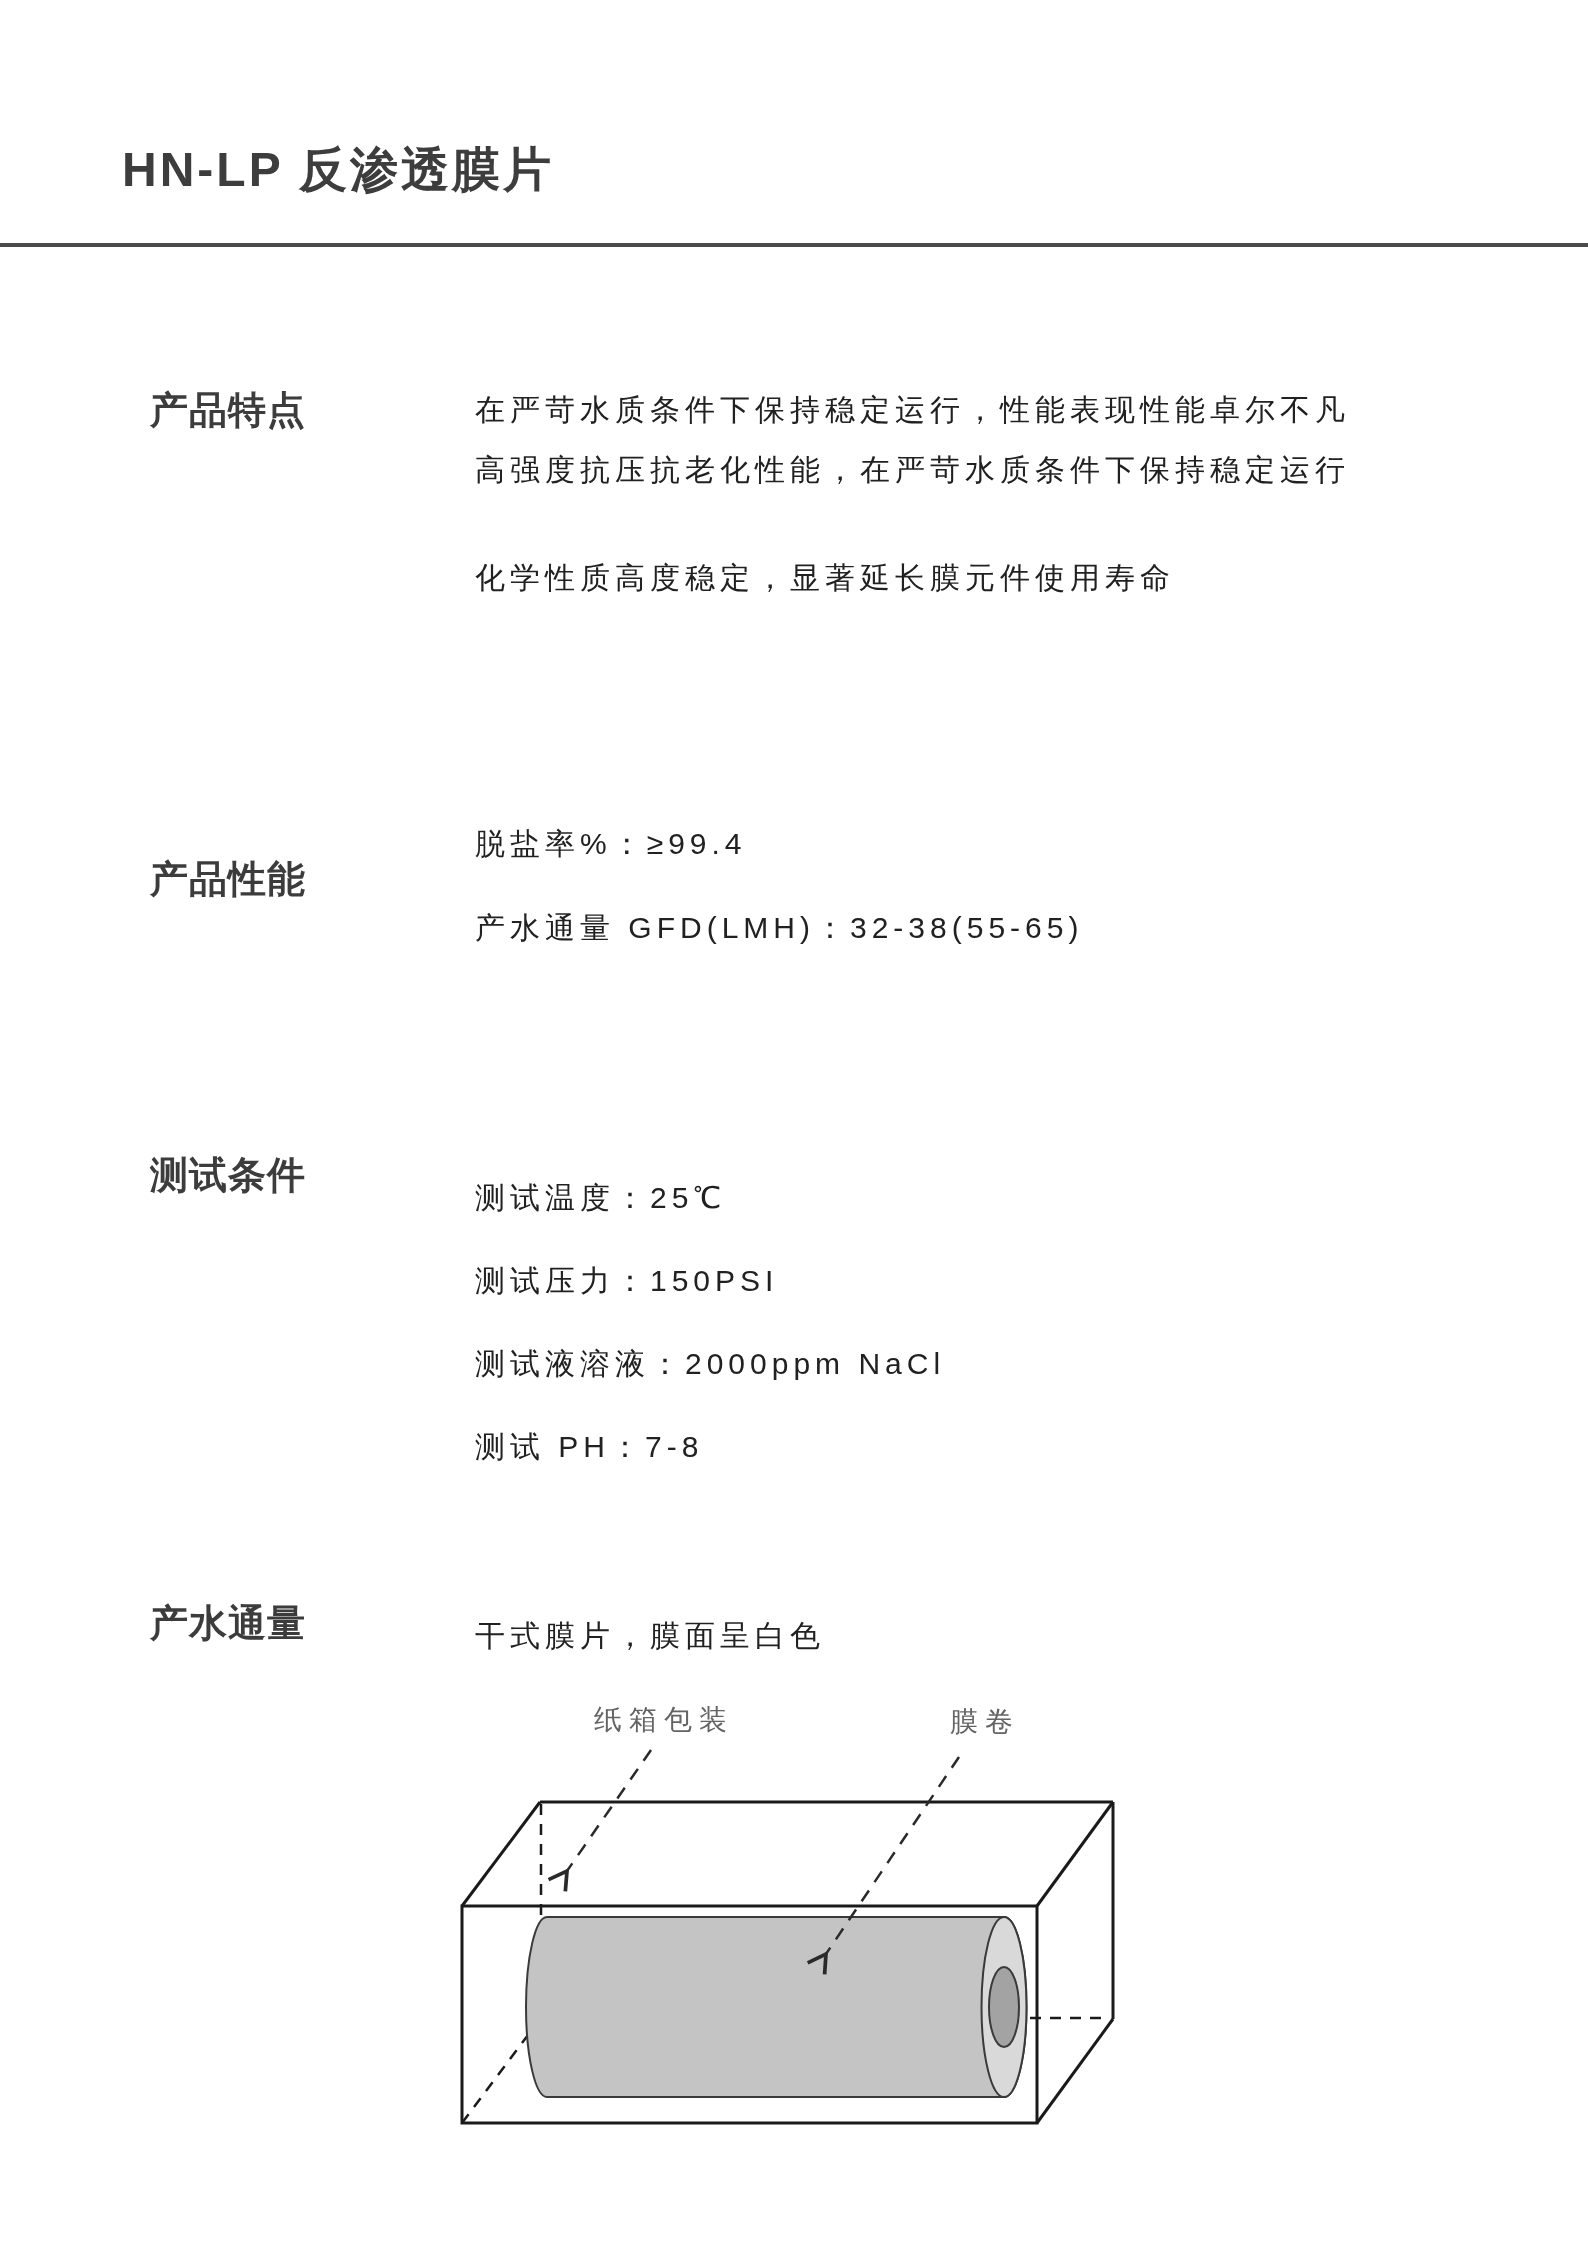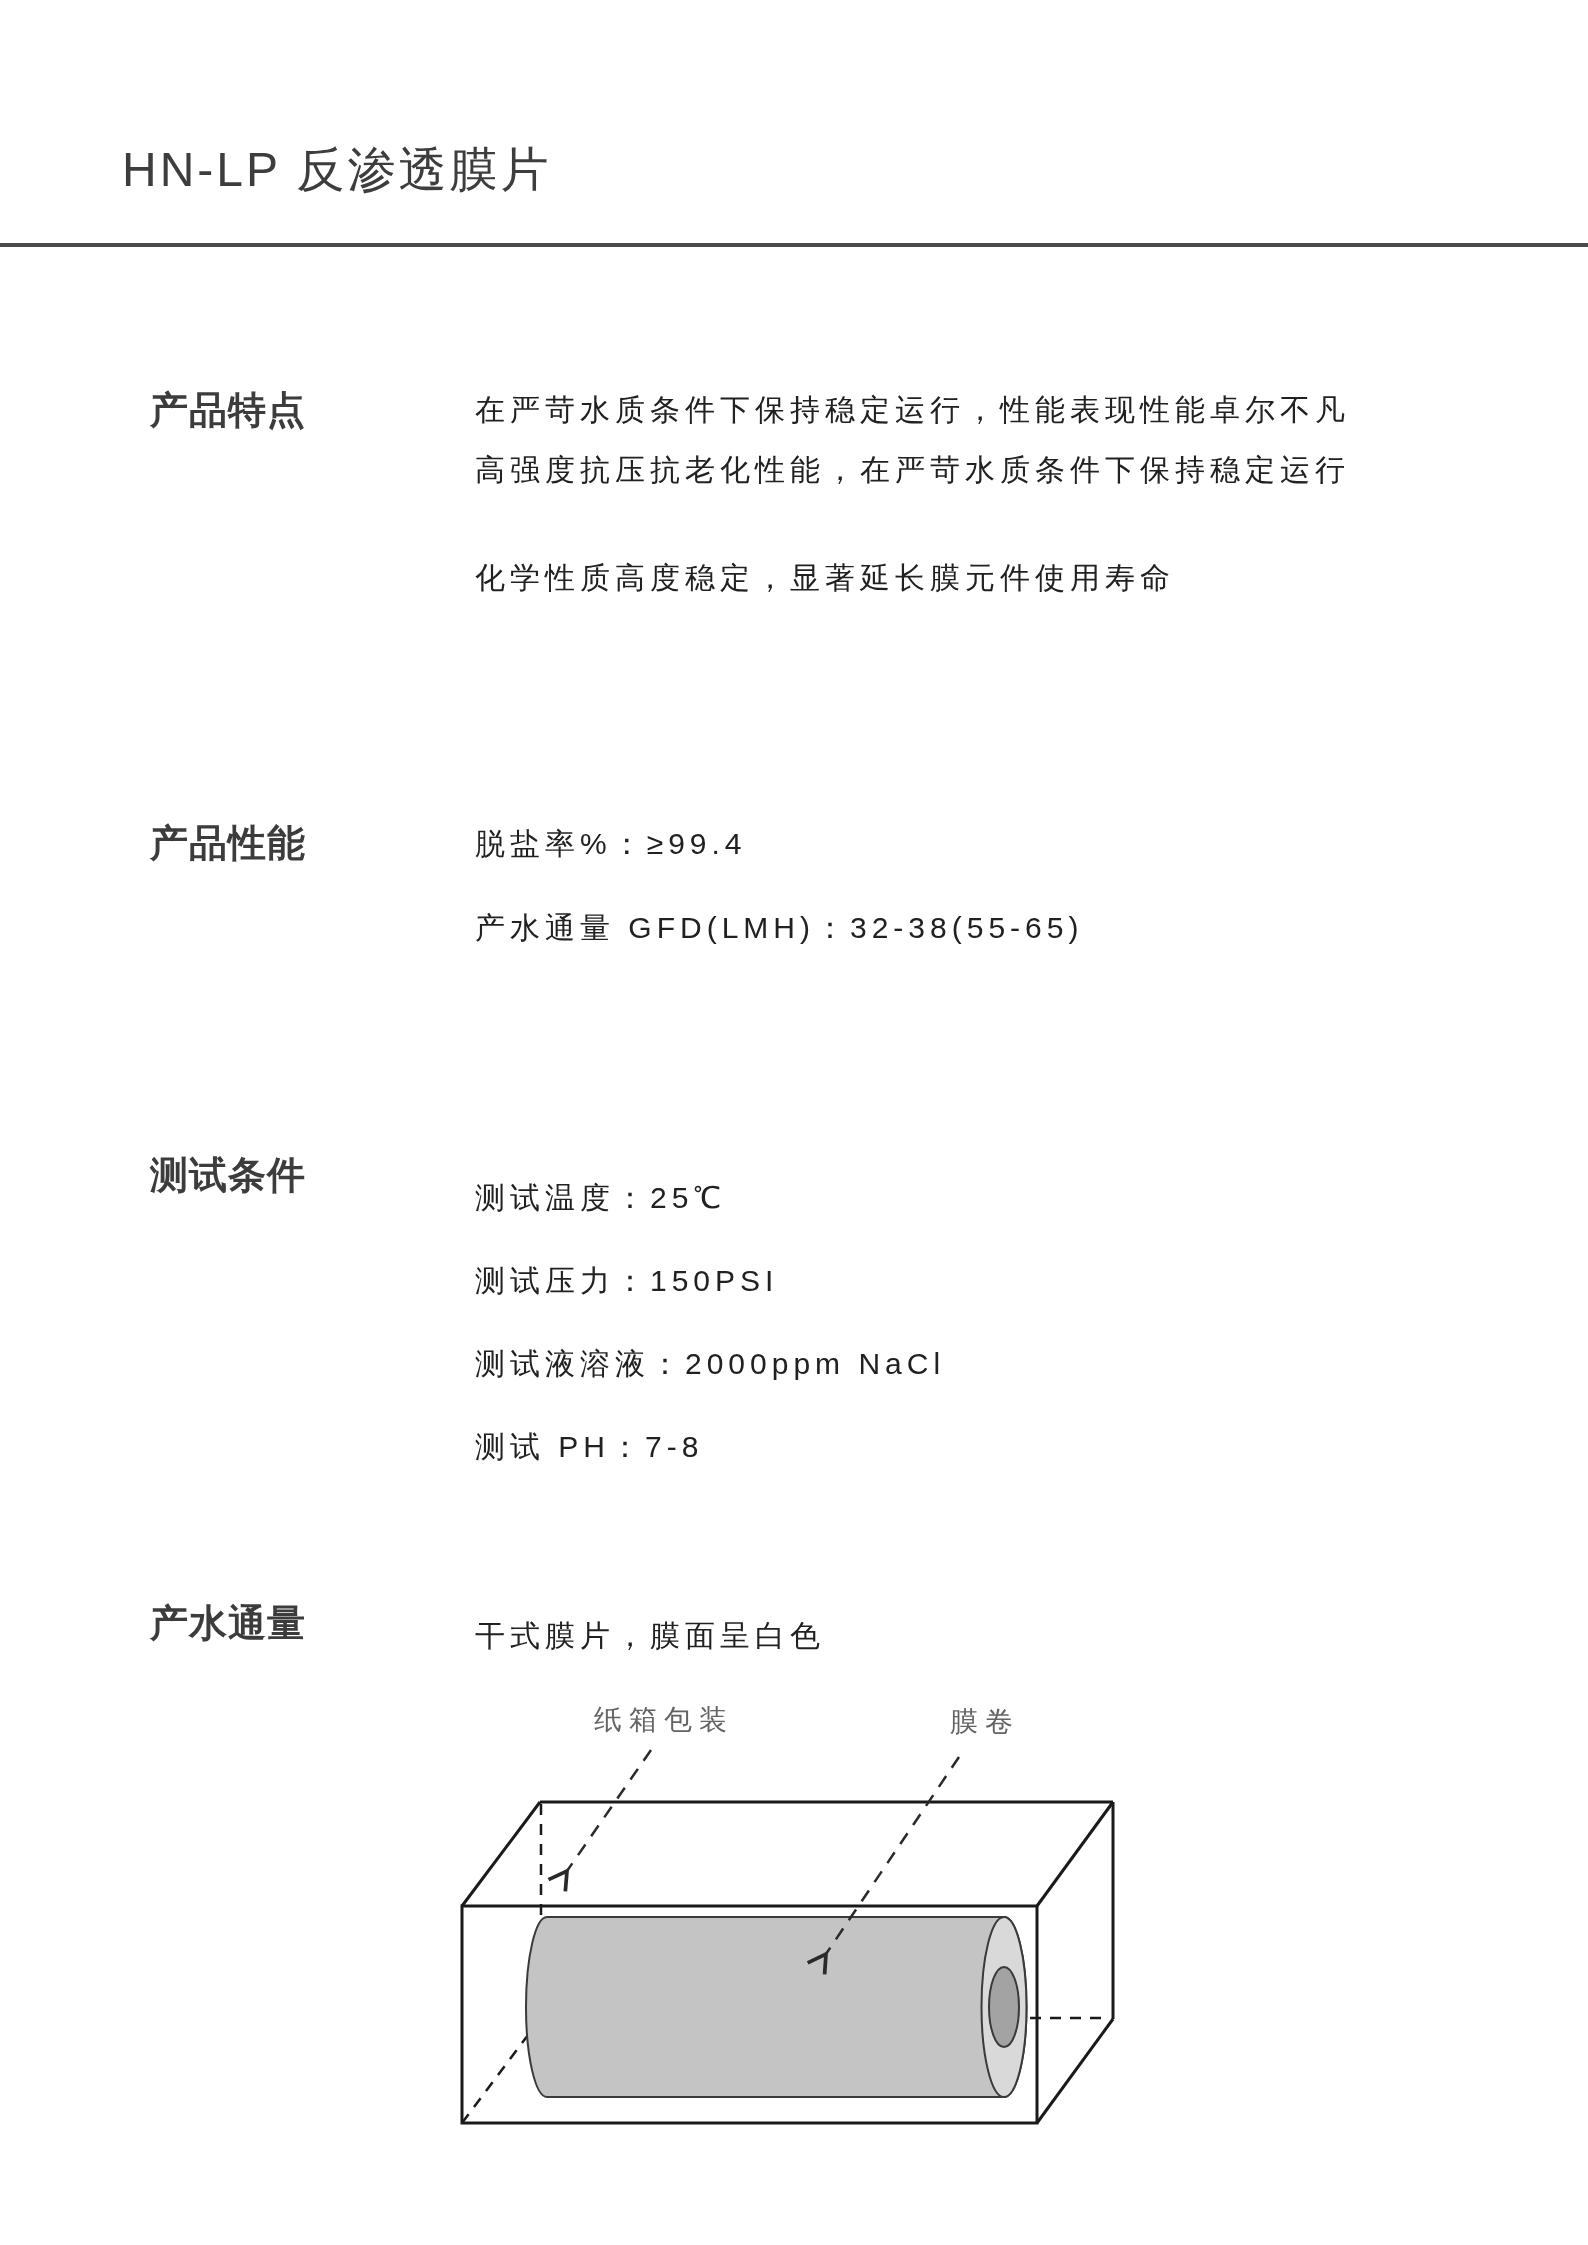--- a/index.html
+++ b/index.html
@@ -9,21 +9,21 @@
     height:2245px;
     background:#ffffff;
     overflow:hidden;
     font-family:"Liberation Sans", sans-serif;
   }
   .doc-title{
     position:absolute;
     left:122px;
     top:138px;
     font-size:48px;
-    font-weight:normal;
+    font-weight:bold;
     color:#3d3d3d;
     letter-spacing:3px;
     white-space:nowrap;
   }
   .divider{
     position:absolute;
     left:0;
     top:243px;
     width:1588px;
     height:4px;
@@ -67,21 +67,21 @@
 <div class="page">
 
   <div class="doc-title">HN-LP 反渗透膜片</div>
   <div class="divider"></div>
 
   <div class="section-label" style="top:385px;">产品特点</div>
   <div class="body-line" style="top:390px;">在严苛水质条件下保持稳定运行，性能表现性能卓尔不凡</div>
   <div class="body-line" style="top:450px;">高强度抗压抗老化性能，在严苛水质条件下保持稳定运行</div>
   <div class="body-line" style="top:558px;">化学性质高度稳定，显著延长膜元件使用寿命</div>
 
-  <div class="section-label" style="top:818px;text-align:right;">产品性能</div>
+  <div class="section-label" style="top:854px;text-align:right;">产品性能</div>
   <div class="body-line" style="top:824px;">脱盐率%：≥99.4</div>
   <div class="body-line" style="top:908px;text-align:right;">产水通量 GFD(LMH)：32-38(55-65)</div>
 
   <div class="section-label" style="top:1150px;">测试条件</div>
   <div class="body-line" style="top:1178px;">测试温度：25℃</div>
   <div class="body-line" style="top:1261px;">测试压力：150PSI</div>
   <div class="body-line" style="top:1344px;">测试液溶液：2000ppm NaCl</div>
   <div class="body-line" style="top:1427px;">测试 PH：7-8</div>
 
   <div class="section-label" style="top:1598px;">产水通量</div>

